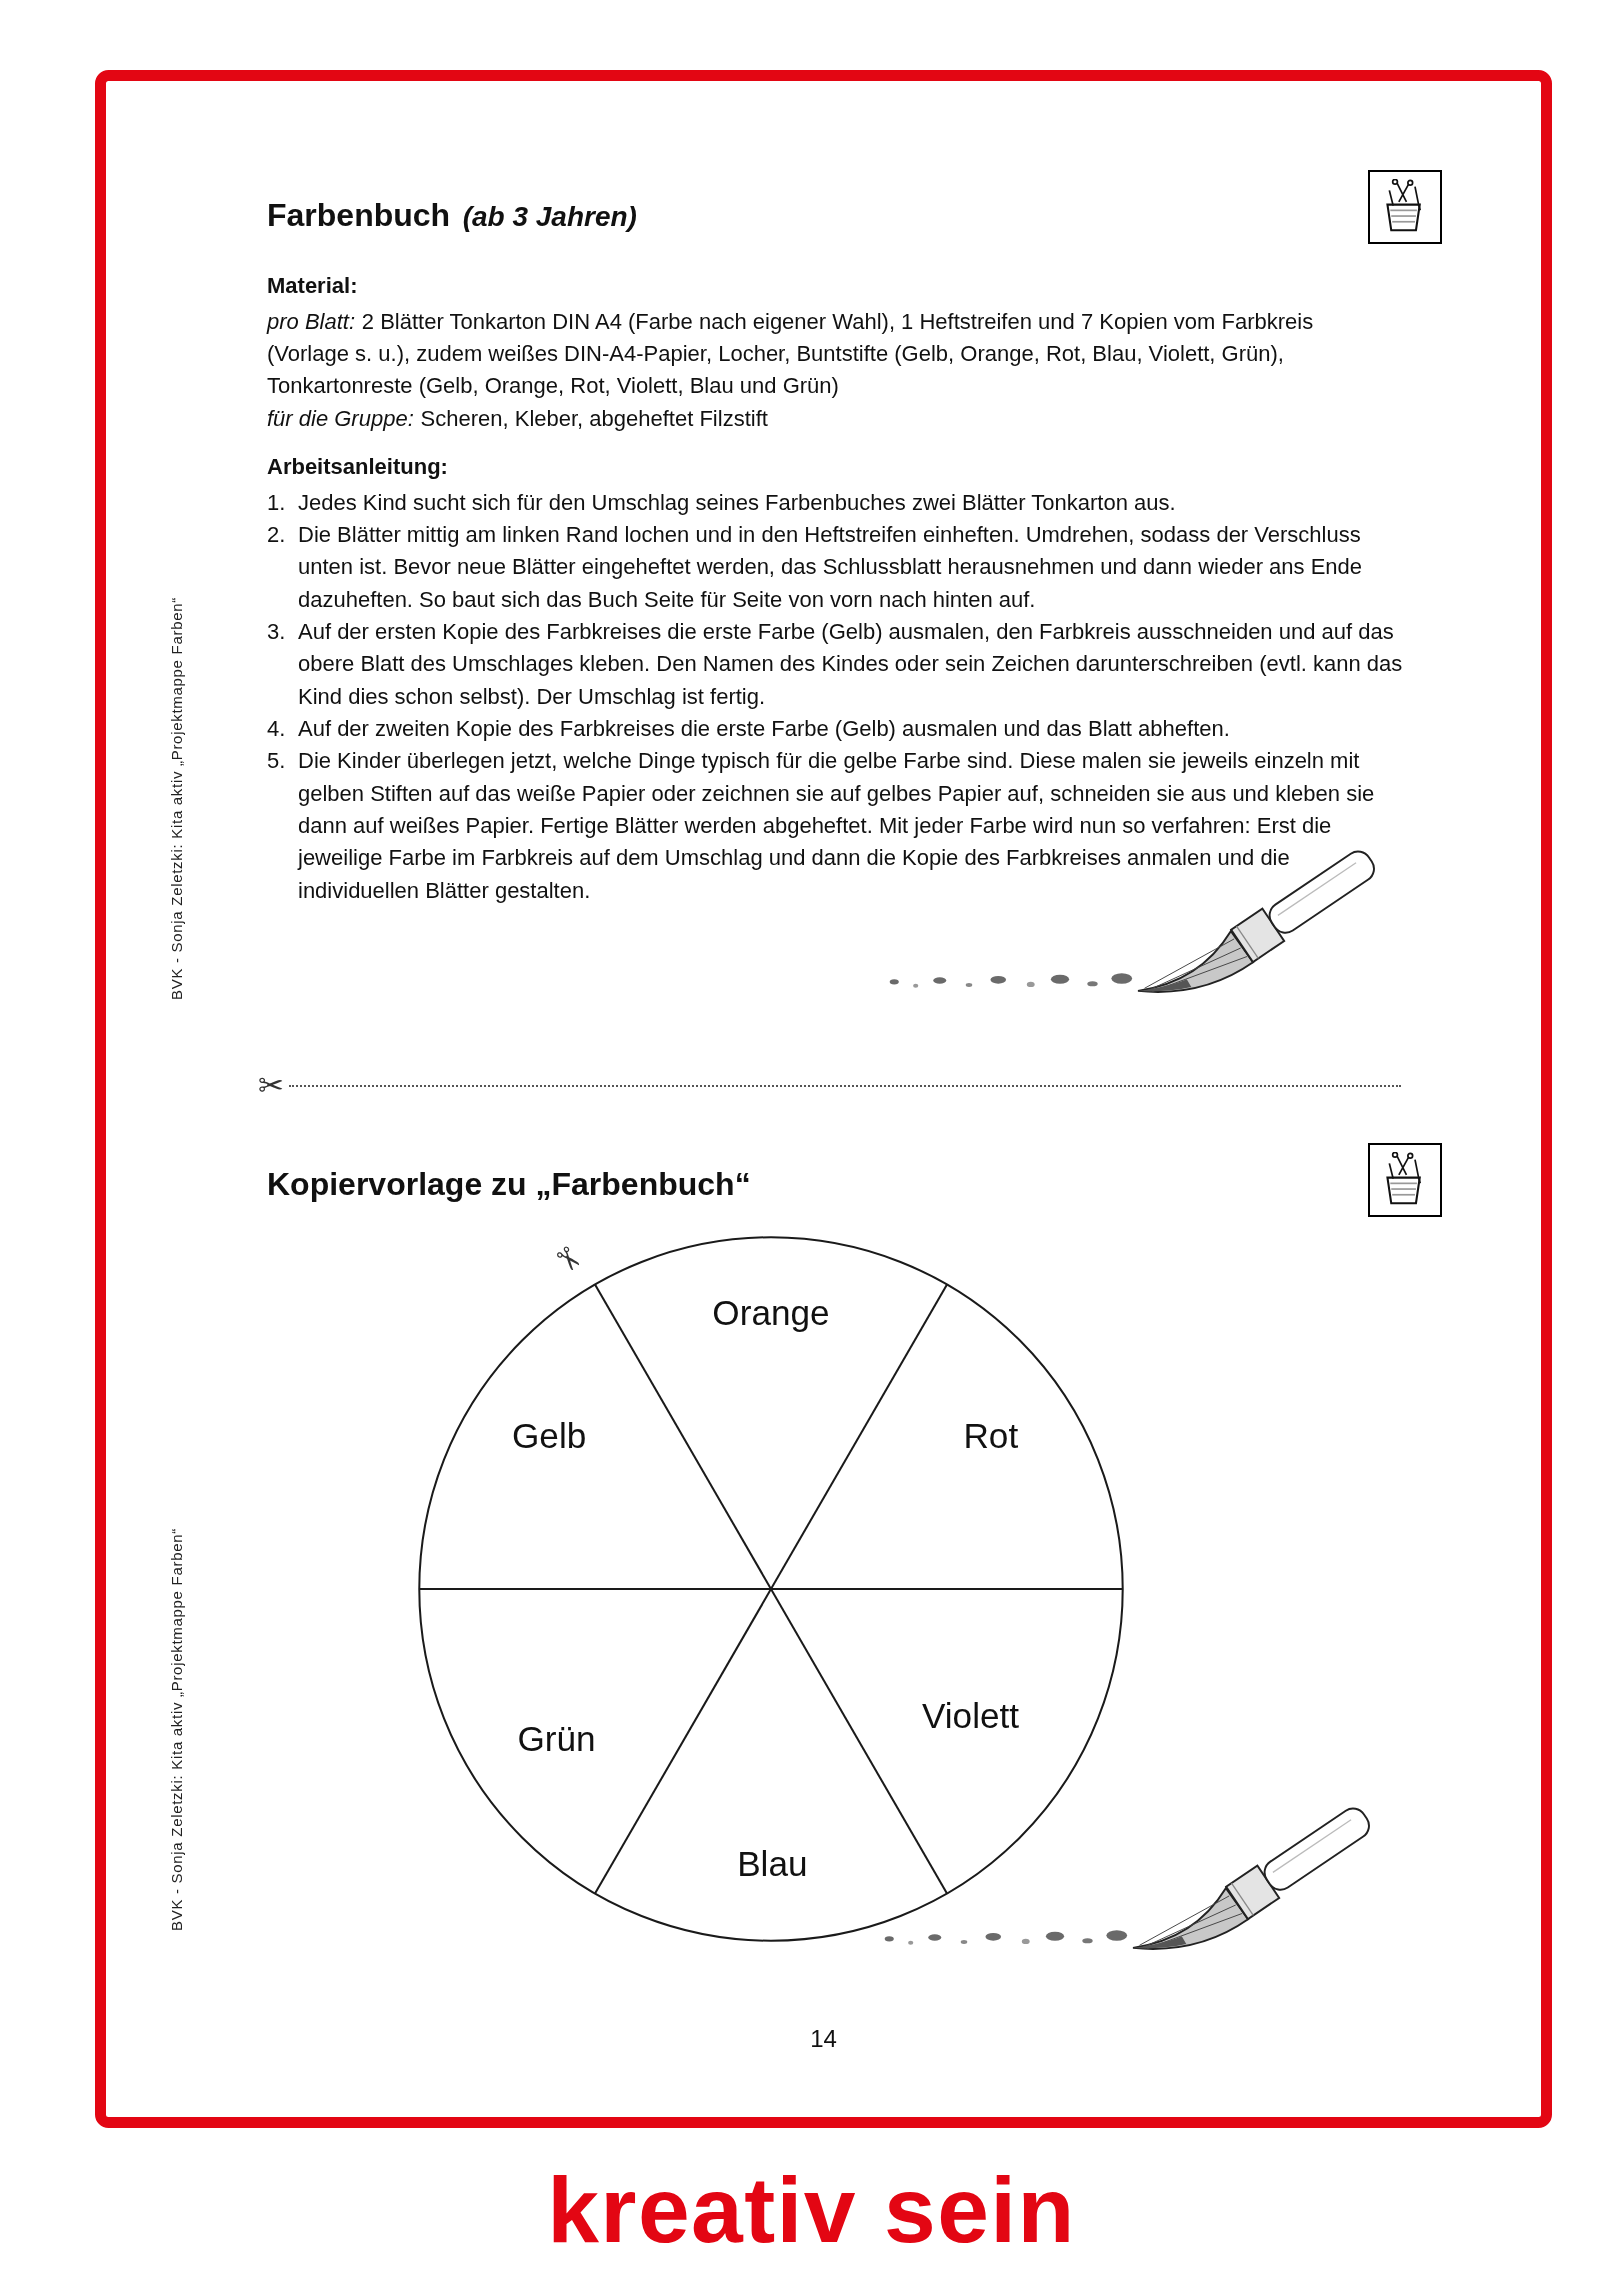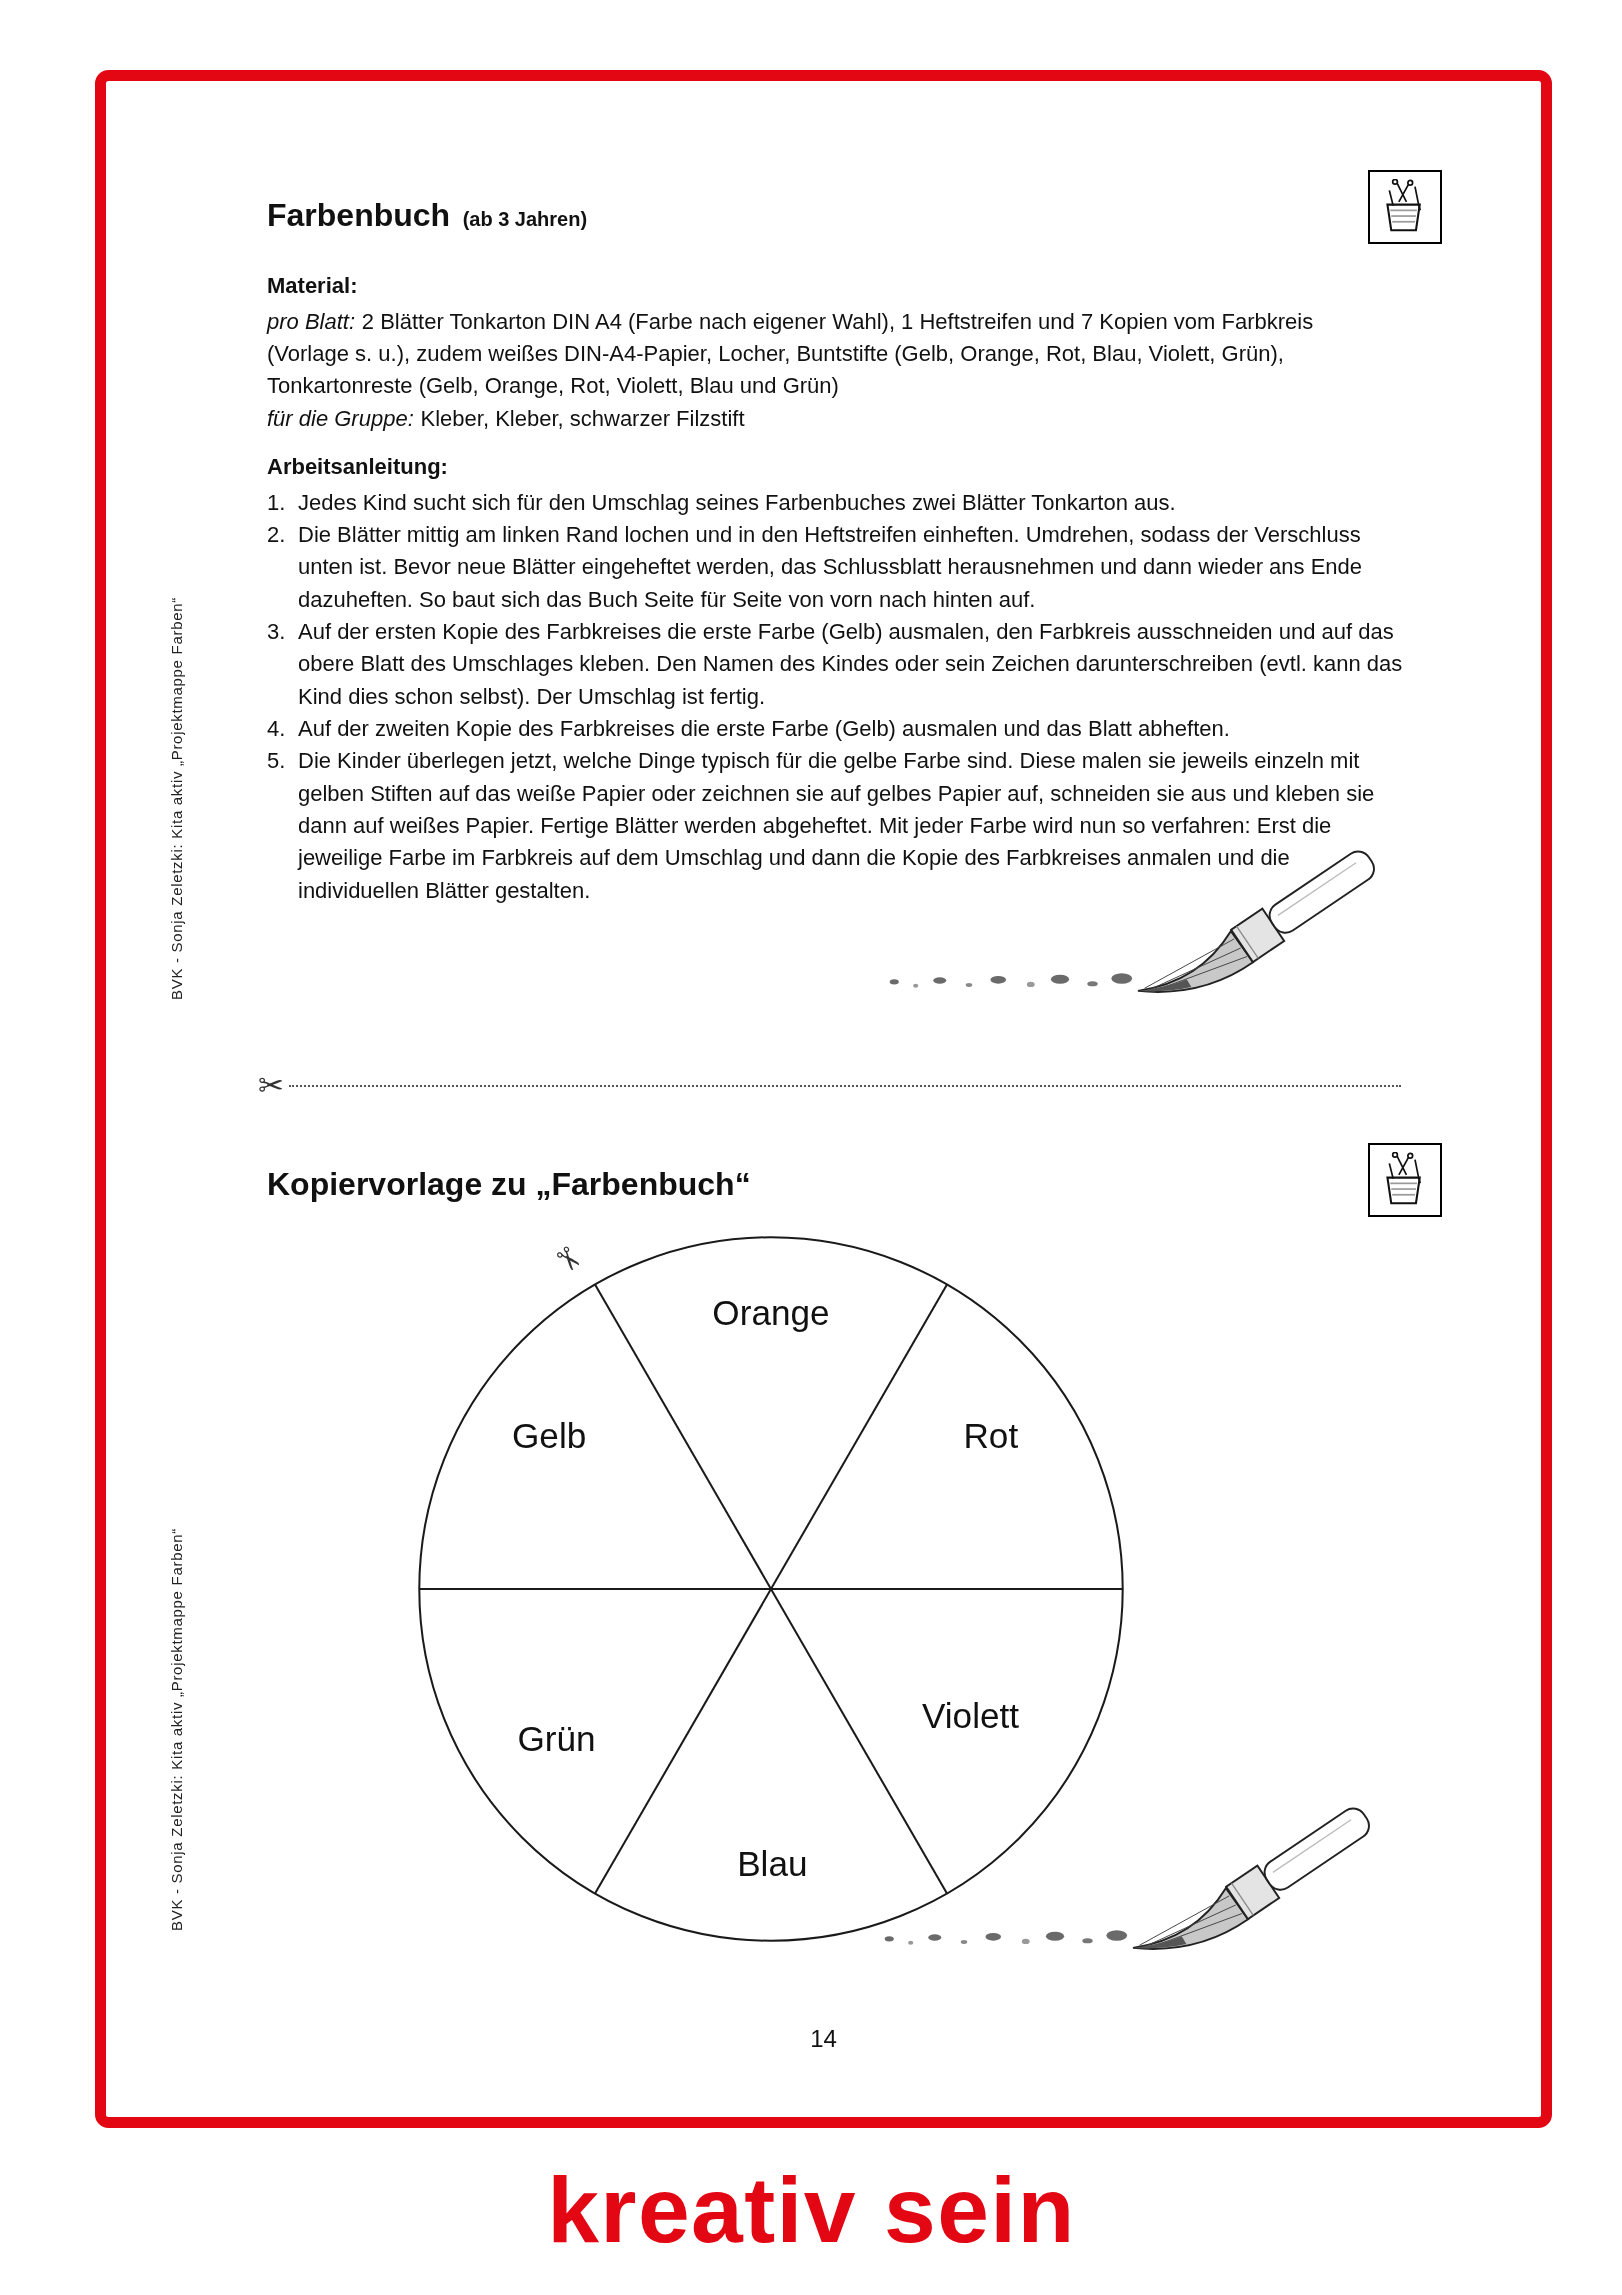--- a/index.html
+++ b/index.html
@@ -8,21 +8,21 @@
 
   .canvas { position:relative; width:1623px; height:2295px; background:#fff; overflow:hidden; }
 
   .frame {
     position:absolute; left:95px; top:70px; width:1435px; height:2036px;
     border:11.5px solid var(--red); border-radius:13.5px; background:#fff;
   }
 
   
   .h1 { font-size:32px; font-weight:700; color:var(--ink); }
-  .h1-suffix { font-size:20px; font-weight:700; margin-left:9.5px; }
+  .h1-suffix { font-size:28px; font-weight:700; margin-left:9.5px;font-style:italic; }
   .subhead { font-size:22px; font-weight:700; margin-bottom:6.8px; }
   .body { font-size:22px; line-height:1.47; color:var(--ink); }
   .em { font-style:italic; margin-right:6.8px; }
   p.body { margin:0; }
 
   .title-row { position:absolute; left:161px; top:116px; white-space:nowrap; }
 
   .material-block { position:absolute; left:161px; top:192px; width:1082px; }
   .instructions-block { position:absolute; left:161px; top:373px; width:1136px; }
 
@@ -98,21 +98,21 @@
           <path d="M14 33 L42 33" stroke="#999"></path>
           <path d="M15 39 L41 39" stroke="#999"></path>
           <path d="M16 45 L40 45" stroke="#999"></path>
         </g>
       </svg>
     </div>
 
     <div class="material-block">
       <div class="subhead">Material:</div>
       <p class="body"><em class="em">pro Blatt:</em><span>2 Blätter Tonkarton DIN A4 (Farbe nach eigener Wahl), 1 Heftstreifen und 7 Kopien vom Farbkreis (Vorlage s. u.), zudem weißes DIN-A4-Papier, Locher, Buntstifte (Gelb, Orange, Rot, Blau, Violett, Grün), Tonkartonreste (Gelb, Orange, Rot, Violett, Blau und Grün)</span></p>
-      <p class="body"><em class="em">für die Gruppe:</em><span>Kleber, Kleber, schwarzer Filzstift</span></p>
+      <p class="body"><em class="em">für die Gruppe:</em><span>Scheren, Kleber, abgeheftet Filzstift</span></p>
     </div>
 
     <div class="instructions-block">
       <div class="subhead">Arbeitsanleitung:</div>
       <div class="list-item body">
         <span class="num">1.</span>
         <span class="txt">Jedes Kind sucht sich für den Umschlag seines Farbenbuches zwei Blätter Tonkarton aus.</span>
       </div>
       <div class="list-item body">
         <span class="num">2.</span>

